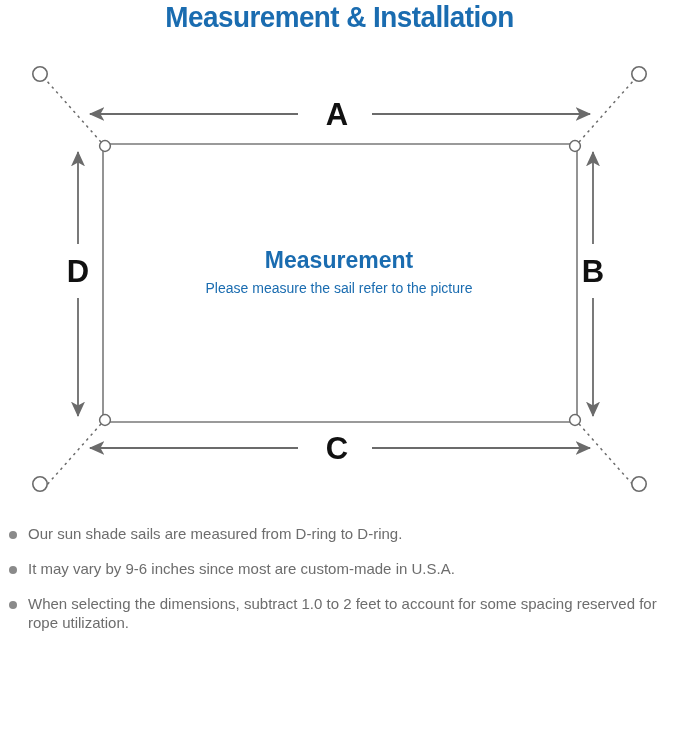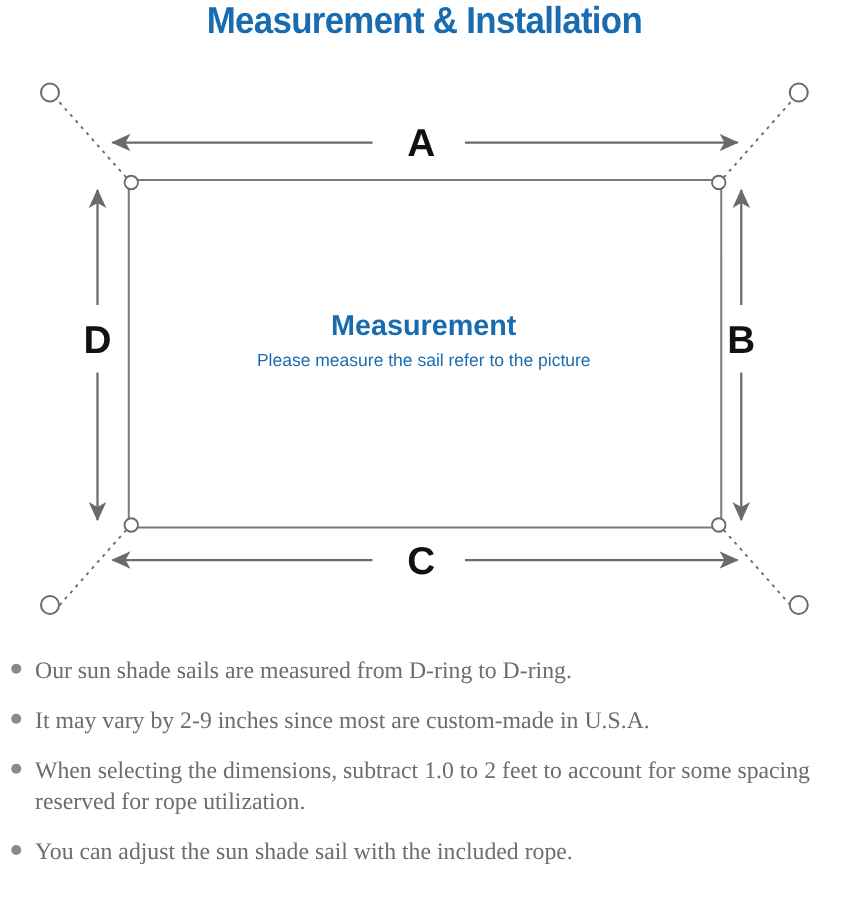--- a/index.html
+++ b/index.html
@@ -65,23 +65,23 @@
     position: absolute;
     left: 0px;
     top: 524px;
     width: 679px;
   }
   .note-item {
     position: relative;
     padding-left: 28px;
     margin-bottom: 15px;
     color: #6d6d6d;
-    font-size: 19px;
+    font-size: 15px;
     line-height: 1.32;
-    font-family: Liberation Serif, serif;
+    font-family: Liberation Sans, sans-serif;
     padding-right: 4px;
   }
   .note-bullet {
     position: absolute;
     left: 9px;
     top: 7px;
     width: 8px;
     height: 8px;
     border-radius: 50%;
     background: #8a8a8a;
@@ -140,23 +140,19 @@
   </svg>
 </div>
 
 <div id="notes">
   <div class="note-item">
     <span class="note-bullet"></span>
     <span>Our sun shade sails are measured from D-ring to D-ring.</span>
   </div>
   <div class="note-item">
     <span class="note-bullet"></span>
-    <span>It may vary by 2-9 inches since most are custom-made in U.S.A.</span>
+    <span>It may vary by 9-6 inches since most are custom-made in U.S.A.</span>
   </div>
   <div class="note-item">
     <span class="note-bullet"></span>
     <span>When selecting the dimensions, subtract 1.0 to 2 feet to account for some spacing reserved for rope utilization.</span>
   </div>
-  <div class="note-item">
-    <span class="note-bullet"></span>
-    <span>You can adjust the sun shade sail with the included rope.</span>
-  </div>
 </div>
 
 </body></html>

